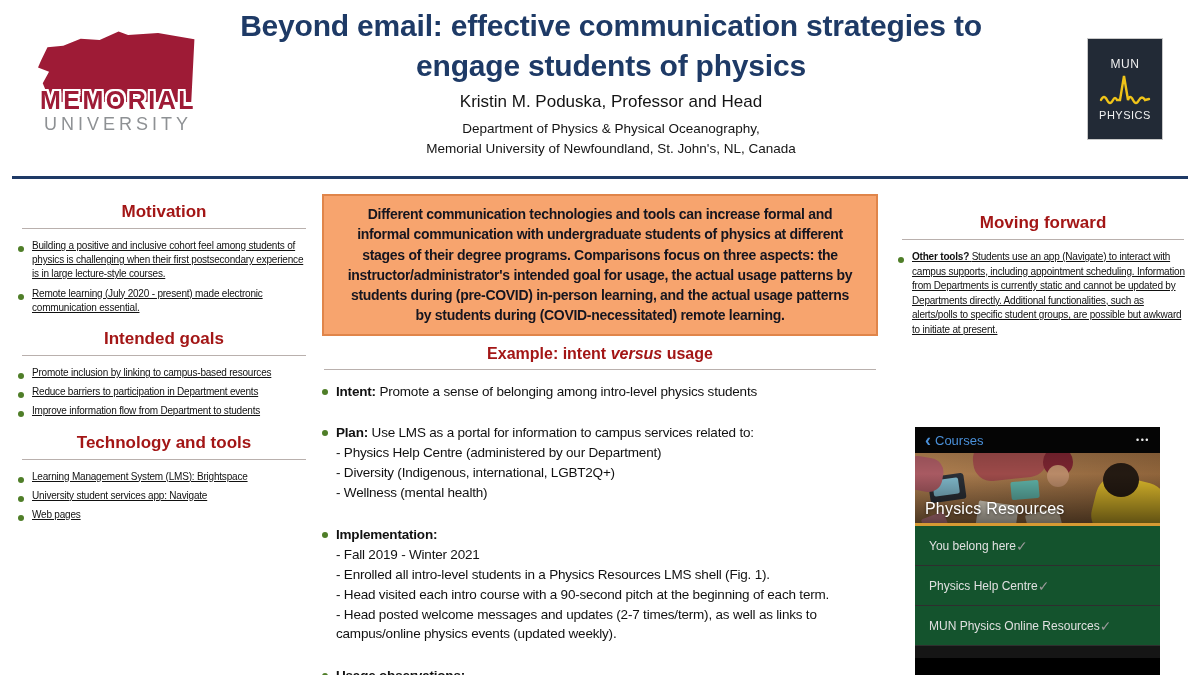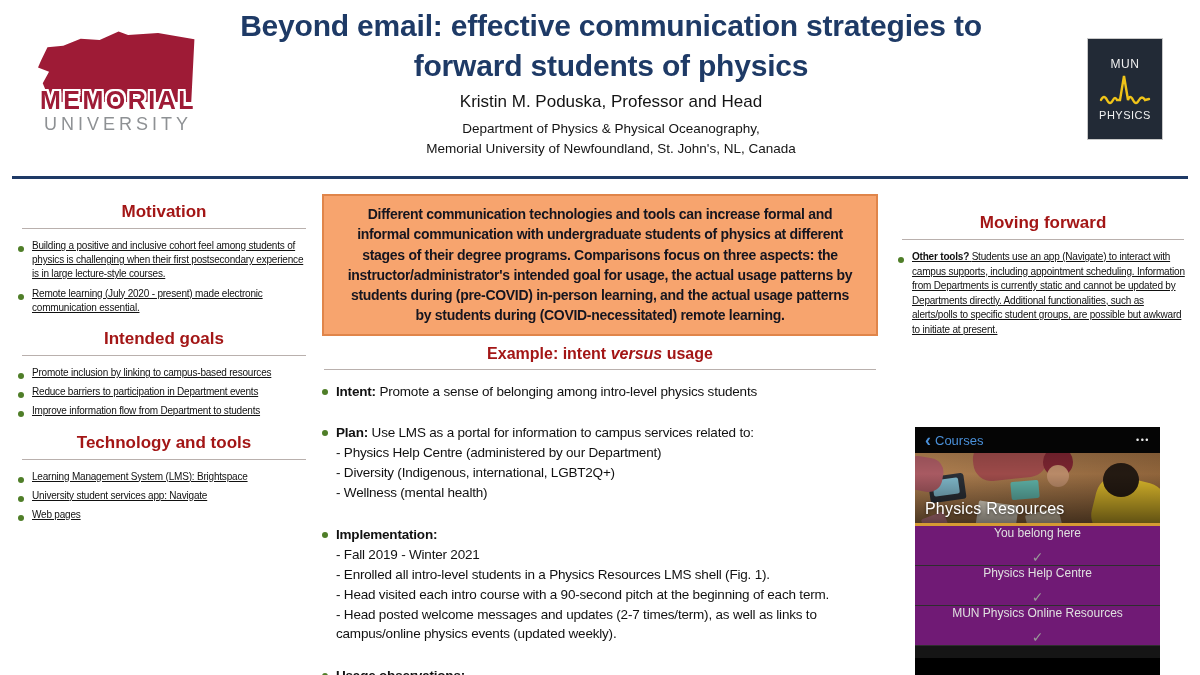--- a/index.html
+++ b/index.html
@@ -58,40 +58,40 @@
   .phone{position:absolute;left:915px;top:427px;width:245px;height:248px;background:#000;overflow:hidden;}
   .phone-bar{height:26px;background:#050505;display:flex;align-items:center;justify-content:space-between;padding:0 10px;}
   .back{display:flex;align-items:center;color:#4a90d9;font-size:13px;cursor:default;}
   .chev{font-size:18px;font-weight:bold;margin-right:4px;line-height:1;}
   .dots{color:#e8e8e8;font-size:9px;letter-spacing:1.5px;}
   .hero{position:relative;height:70px;background:linear-gradient(115deg,#b08050 0%,#97694046 40%,#8d6239 100%),#a3784c;overflow:hidden;}
   .shape{position:absolute;}
   .hero-overlay{position:absolute;left:0;top:0;right:0;bottom:0;background:linear-gradient(180deg,rgba(0,0,0,0.12) 0%,rgba(0,0,0,0) 30%,rgba(0,0,0,0.55) 100%);}
   .hero-title{position:absolute;left:10px;bottom:5px;color:#fff;font-size:16px;letter-spacing:0.2px;text-shadow:0 1px 3px rgba(0,0,0,0.6);}
   .gold-bar{height:3px;background:#d69a33;}
-  .prow{height:39px;background:#701a75;display:flex;align-items:center;justify-content:space-between;padding:0 14px;border-bottom:1px solid #2e2e2e;flex-direction:column;}
+  .prow{height:39px;background:#14532d;display:flex;align-items:center;padding:0 14px;border-bottom:1px solid #2e2e2e;}
   .prow .rlabel{color:#e0e0e0;font-size:12px;}
   .check{color:#999;font-size:14px;}
   .prow-partial{height:12px;background:#151515;}
 </style>
 </head>
 <body>
 
 <div class="poster">
 
   <div class="mun-logo">
     <div class="mun-shape"></div>
     <div class="mun-word">MEMORIAL</div>
     <div class="mun-univ">UNIVERSITY</div>
   </div>
 
   <div class="titles">
     <div class="title">
       <span>Beyond email: effective communication strategies to</span><br>
-      <span>forward students of physics</span>
+      <span>engage students of physics</span>
     </div>
     <div class="author">Kristin M. Poduska, Professor and Head</div>
     <div class="affil">
       <span>Department of Physics &amp; Physical Oceanography,</span><br>
       <span>Memorial University of Newfoundland, St. John's, NL, Canada</span>
     </div>
   </div>
 
   <div class="phys-logo">
     <div class="ptop">MUN</div>

